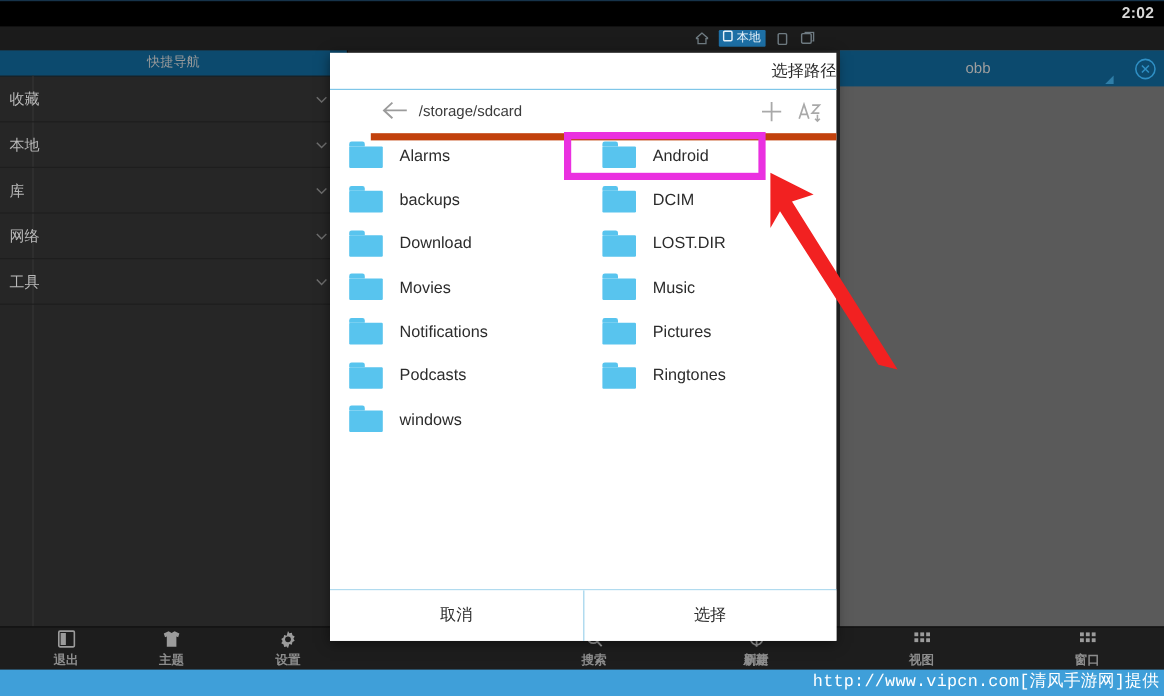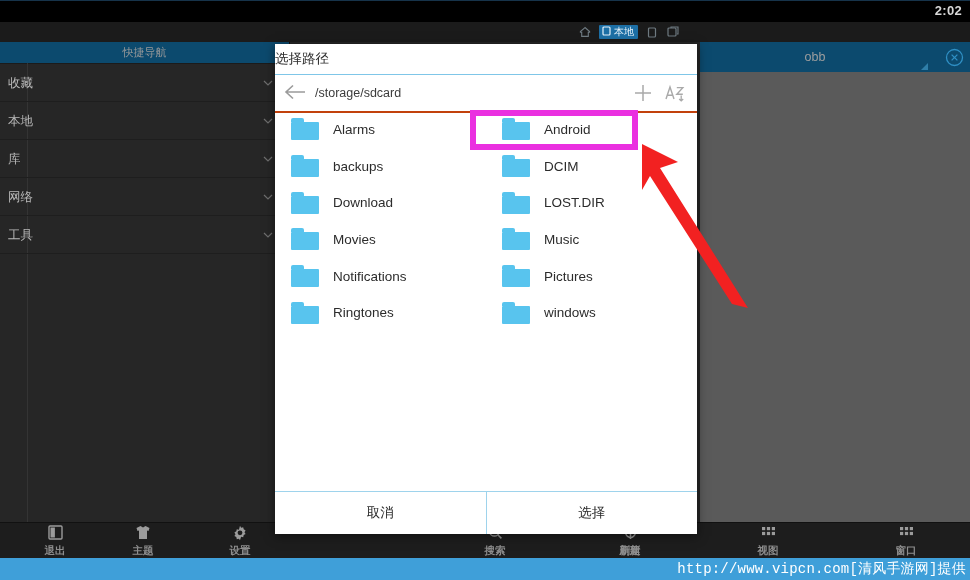--- a/index.html
+++ b/index.html
@@ -237,29 +237,30 @@
     left: 275px; top: 44px;
     width: 422px; height: 490px;
     background: #ffffff;
     box-shadow: 0 2px 10px rgba(0,0,0,.5);
     z-index: 30;
     box-sizing: border-box;
   }
   .dlg-title {
     height: 30px;
     line-height: 30px;
-    text-align: left;
+    text-align: right;
     font-size: 13.5px;
     color: #2b2b2b;
     border-bottom: 1px solid #7fc6e8;
   }
   .dlg-toolbar {
     position: relative;
     height: 36px;
-    border-bottom: 2px solid #c2410c;
+    border-bottom: 6px solid #c2410c;
+    margin-left: 34px;
   }
   .back-arrow {
     position: absolute;
     left: 9px; top: 8px;
     width: 22px; height: 20px;
     color: #9b9b9b;
   }
   .back-arrow svg { display: block; }
   .dlg-path {
     position: absolute;
@@ -660,20 +661,27 @@
               <span class="tab"></span>
               <span class="body"></span>
             </span>
           <span class="fname">Pictures</span>
         </div>
         <div class="cell">
           <span class="folder">
               <span class="tab"></span>
               <span class="body"></span>
             </span>
+          <span class="fname">Podcasts</span>
+        </div>
+        <div class="cell">
+          <span class="folder">
+              <span class="tab"></span>
+              <span class="body"></span>
+            </span>
           <span class="fname">Ringtones</span>
         </div>
         <div class="cell">
           <span class="folder">
               <span class="tab"></span>
               <span class="body"></span>
             </span>
           <span class="fname">windows</span>
         </div>
       </div>

